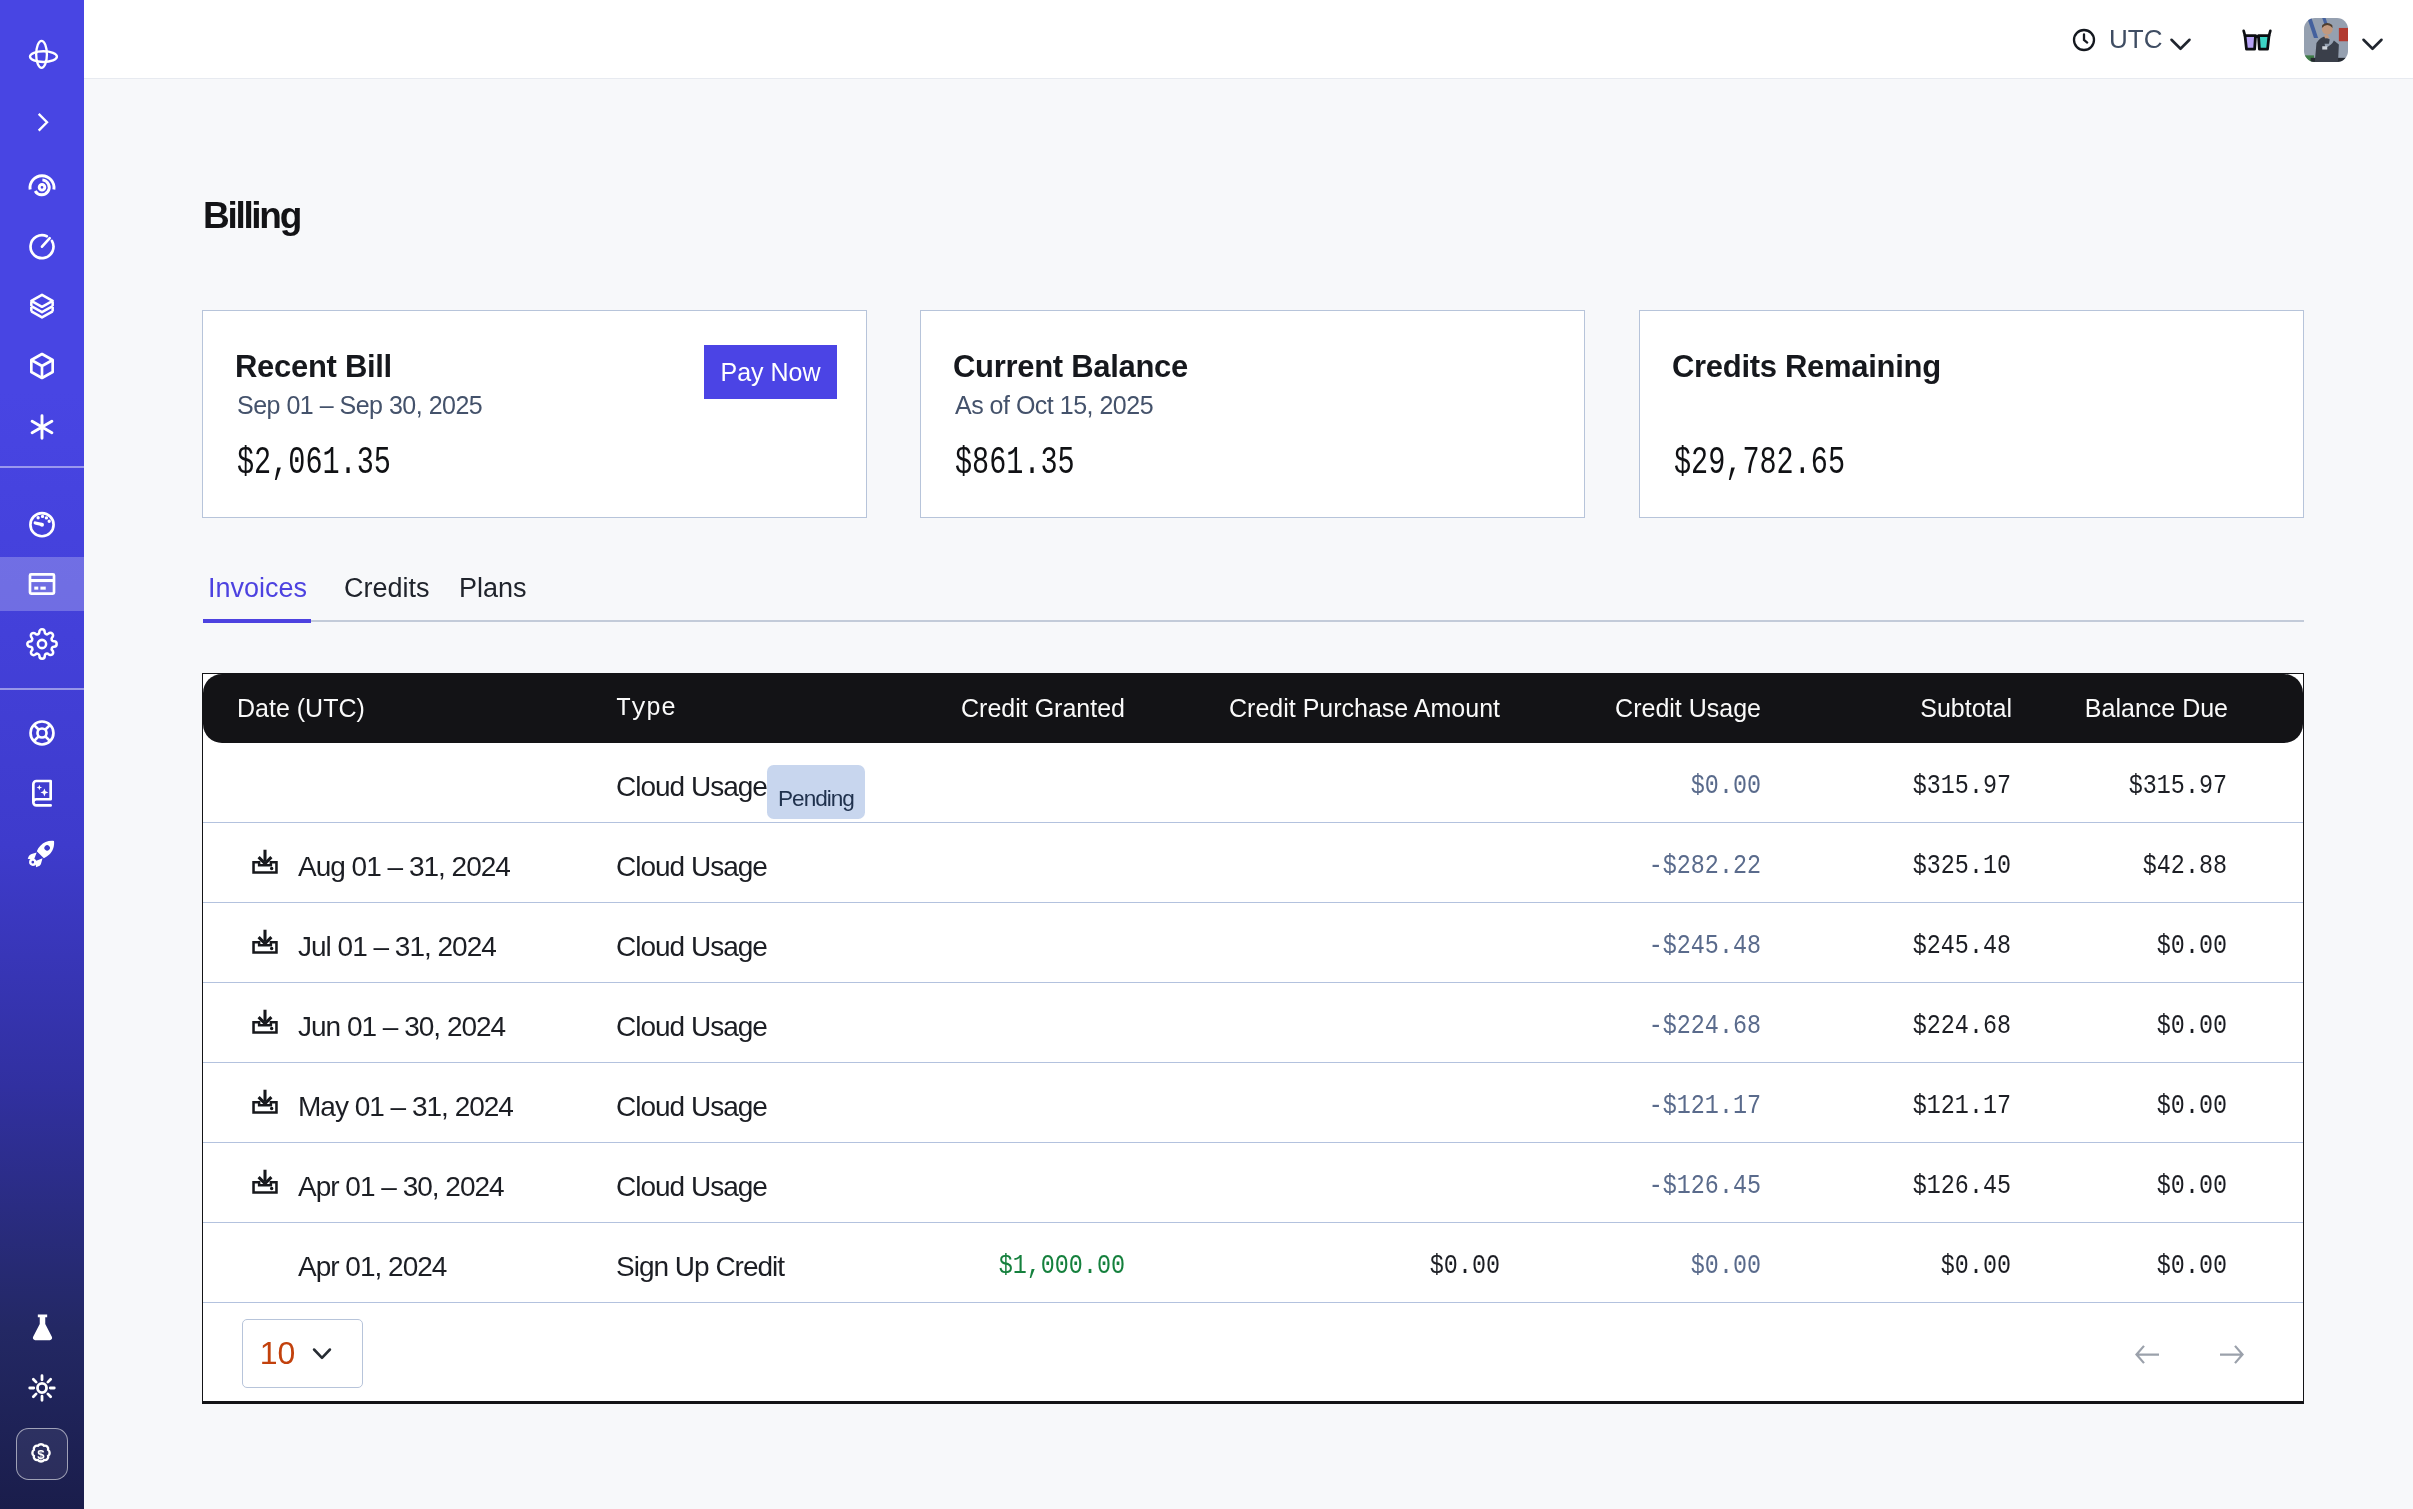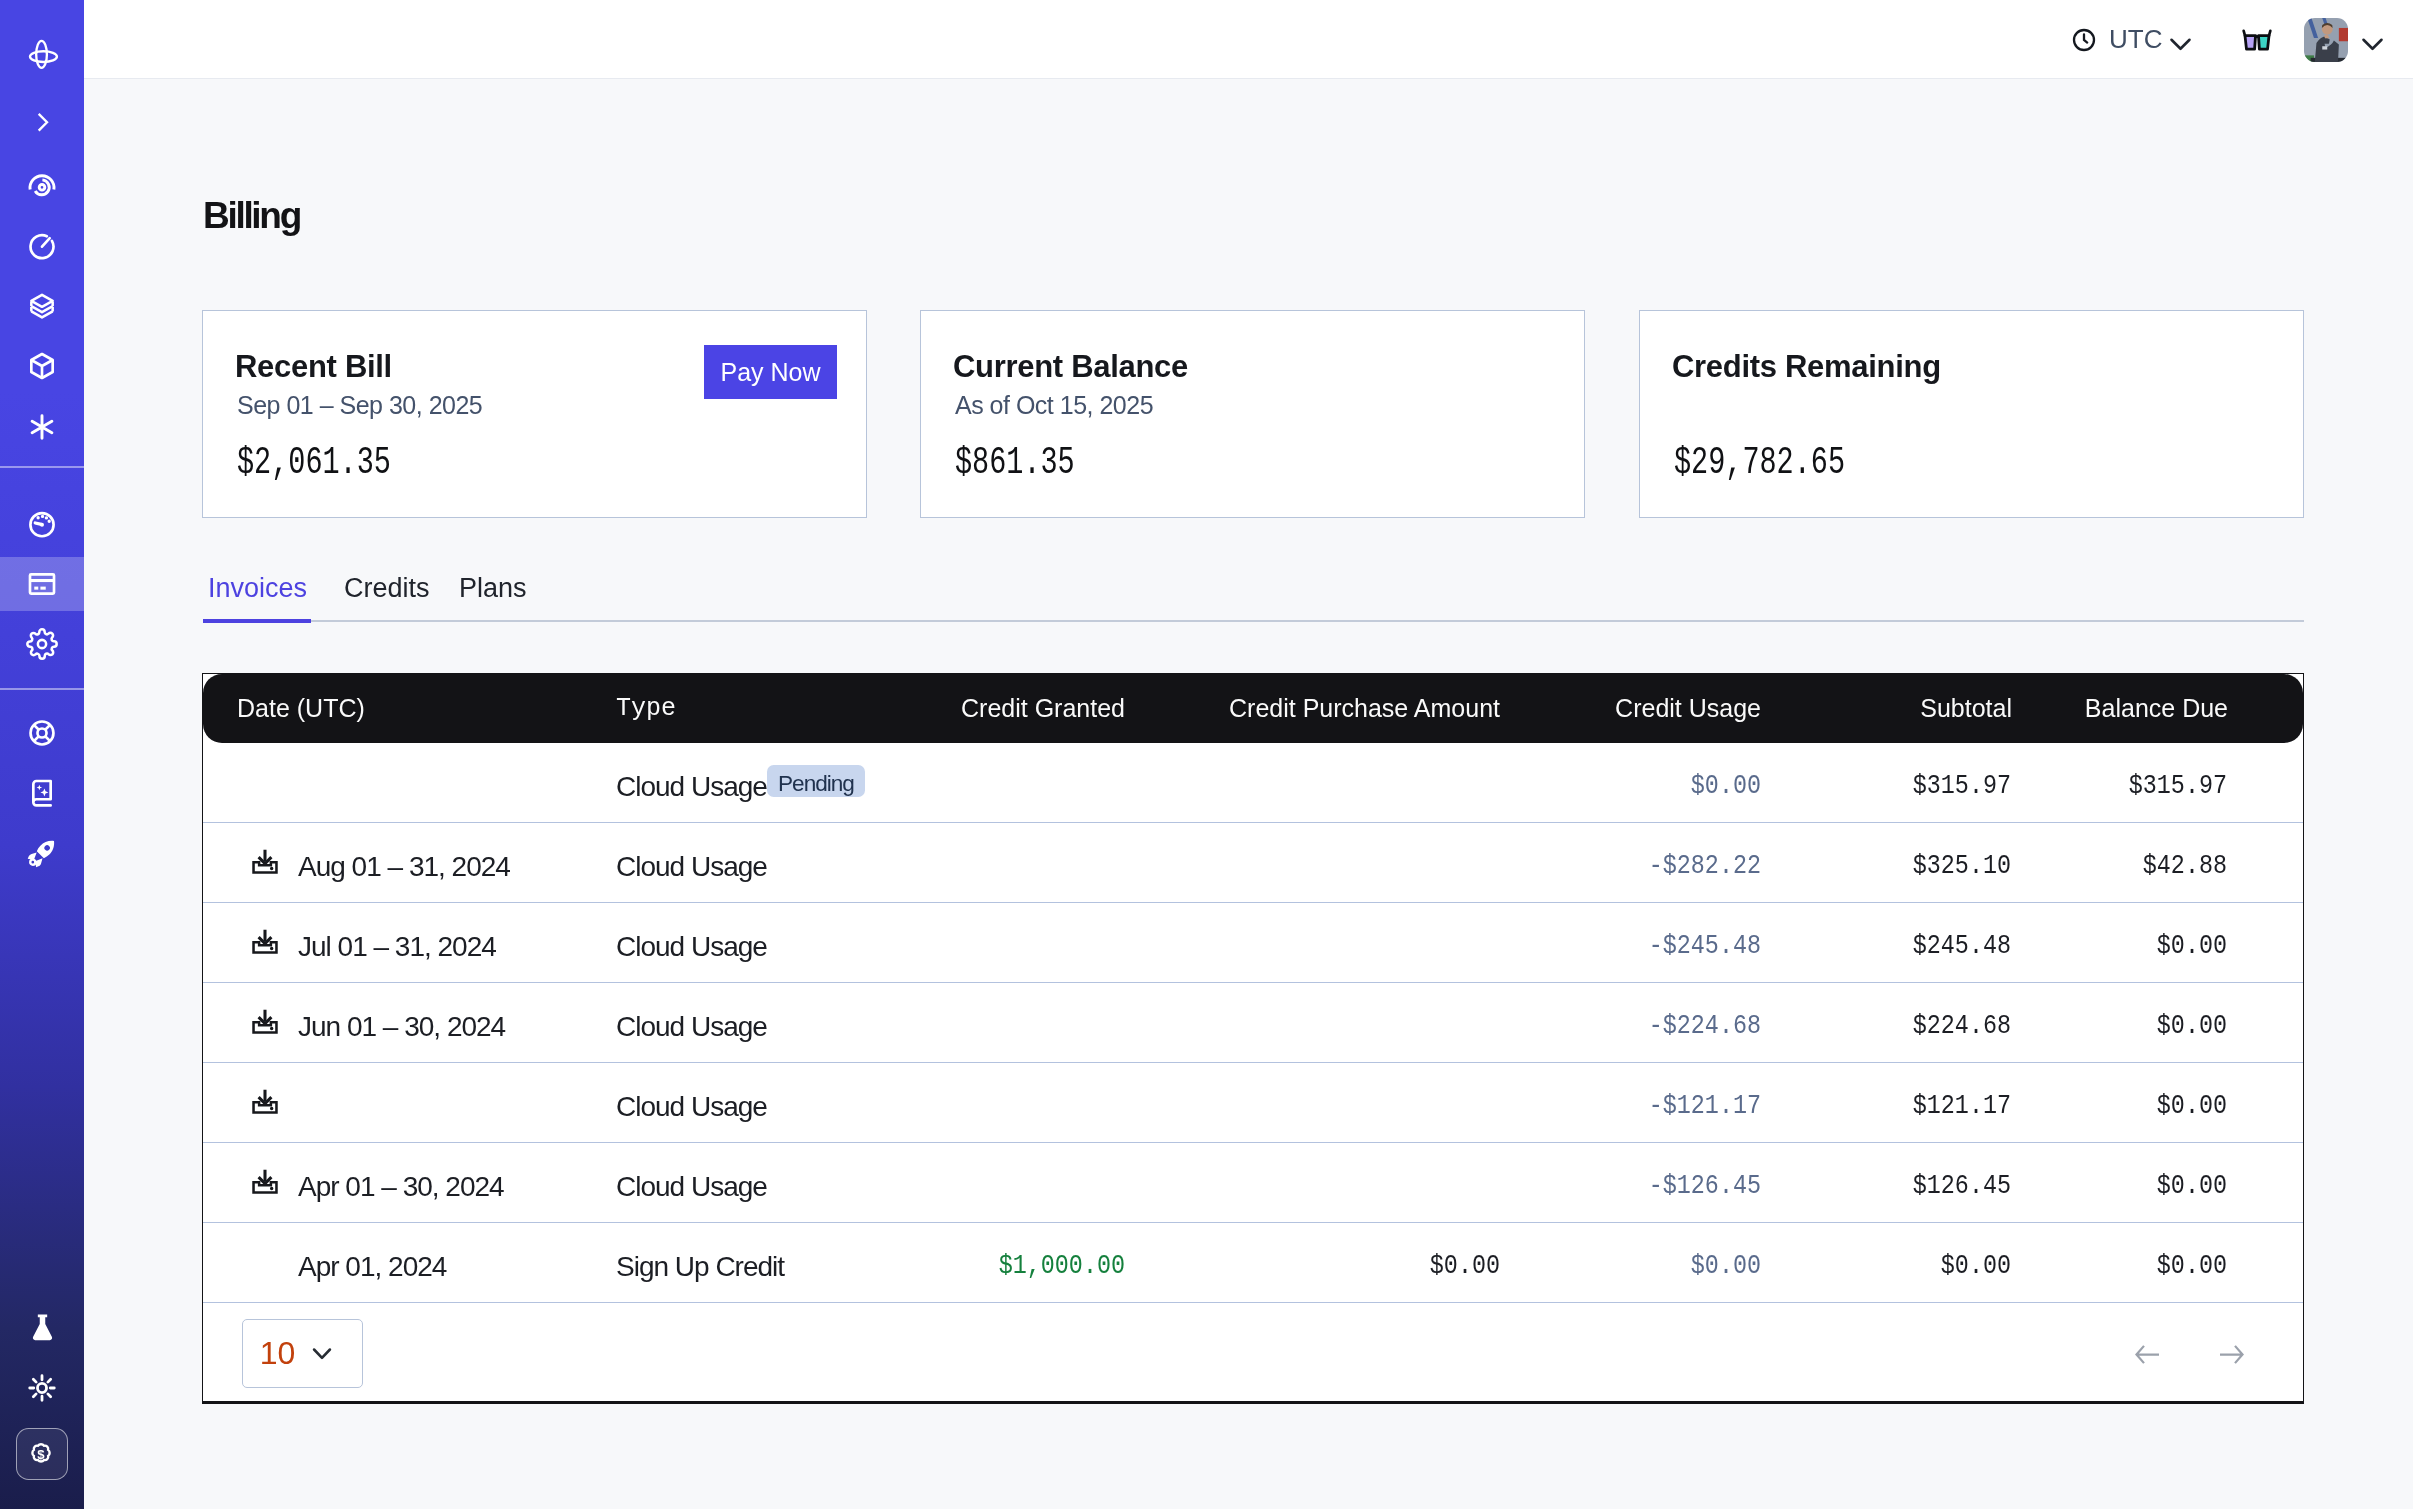--- a/index.html
+++ b/index.html
@@ -46,21 +46,21 @@
 .green { color:#15803d; }
 .c-date { left:95px; }
 .c-date2 { left:95px; }
 .c-type { left:413px; }
 .c-cg { right:1178px; }
 .c-cp { right:803px; }
 .c-cu { right:542px; }
 .c-st { right:292px; }
 .c-bd { right:76px; }
 .dlico { position:absolute; left:46px; top:23.4px; }
-.row span.badge { position:absolute; left:564px; top:22px; height:32px; line-height:38px; padding:0 11px; background:#c8d6ee; border-radius:6.7px; font-size:22.6px; color:#20324e; }
+.row span.badge { position:absolute; left:564px; top:22px; height:54px; line-height:38px; padding:15px 11px; background:#c8d6ee; border-radius:6.7px; font-size:22.6px; color:#20324e; }
 #pager { position:absolute; left:0; top:632px; width:100%; height:96px; }
 #psel { position:absolute; left:39px; top:12.6px; width:121px; height:69px; border:1.7px solid #b7c4da; border-radius:5px; background:#fff; }
 #psel .n { position:absolute; left:16.7px; top:0; height:66px; line-height:66px; font-size:32px; color:#c2410c; }
 </style>
 </head>
 <body>
 <div id="page">
 
   <div id="topbar">
     <svg class="abs" style="left:1988px;top:28px;" width="24" height="24" viewBox="0 0 24 24" fill="none" stroke="#14181f" stroke-width="2.3">
@@ -283,20 +283,21 @@
         <span class="mono c-st">$224.68</span>
         <span class="mono c-bd">$0.00</span>
       </div>
       <div class="row">
         <svg class="dlico" width="32" height="32" viewBox="0 0 24 24" fill="none" stroke="#17181c">
             <path d="M12 2.8V11.6" stroke-width="2.3"></path>
             <path d="M7.2 8.4 12 13.2 16.8 8.4" stroke-width="2.3"></path>
             <path d="M3.4 12.2H7.6V14.4H16.4V12.2H20.6V19.8H3.4Z" stroke-width="1.9"></path>
             <circle cx="17" cy="16.8" r="0.7" fill="#17181c" stroke-width="1.2"></circle>
           </svg>
+        <span class="c-date2">May 01 – 31, 2024</span>
         <span class="c-type">Cloud Usage</span>
         <span class="mono slate c-cu">-$121.17</span>
         <span class="mono c-st">$121.17</span>
         <span class="mono c-bd">$0.00</span>
       </div>
       <div class="row">
         <svg class="dlico" width="32" height="32" viewBox="0 0 24 24" fill="none" stroke="#17181c">
             <path d="M12 2.8V11.6" stroke-width="2.3"></path>
             <path d="M7.2 8.4 12 13.2 16.8 8.4" stroke-width="2.3"></path>
             <path d="M3.4 12.2H7.6V14.4H16.4V12.2H20.6V19.8H3.4Z" stroke-width="1.9"></path>

